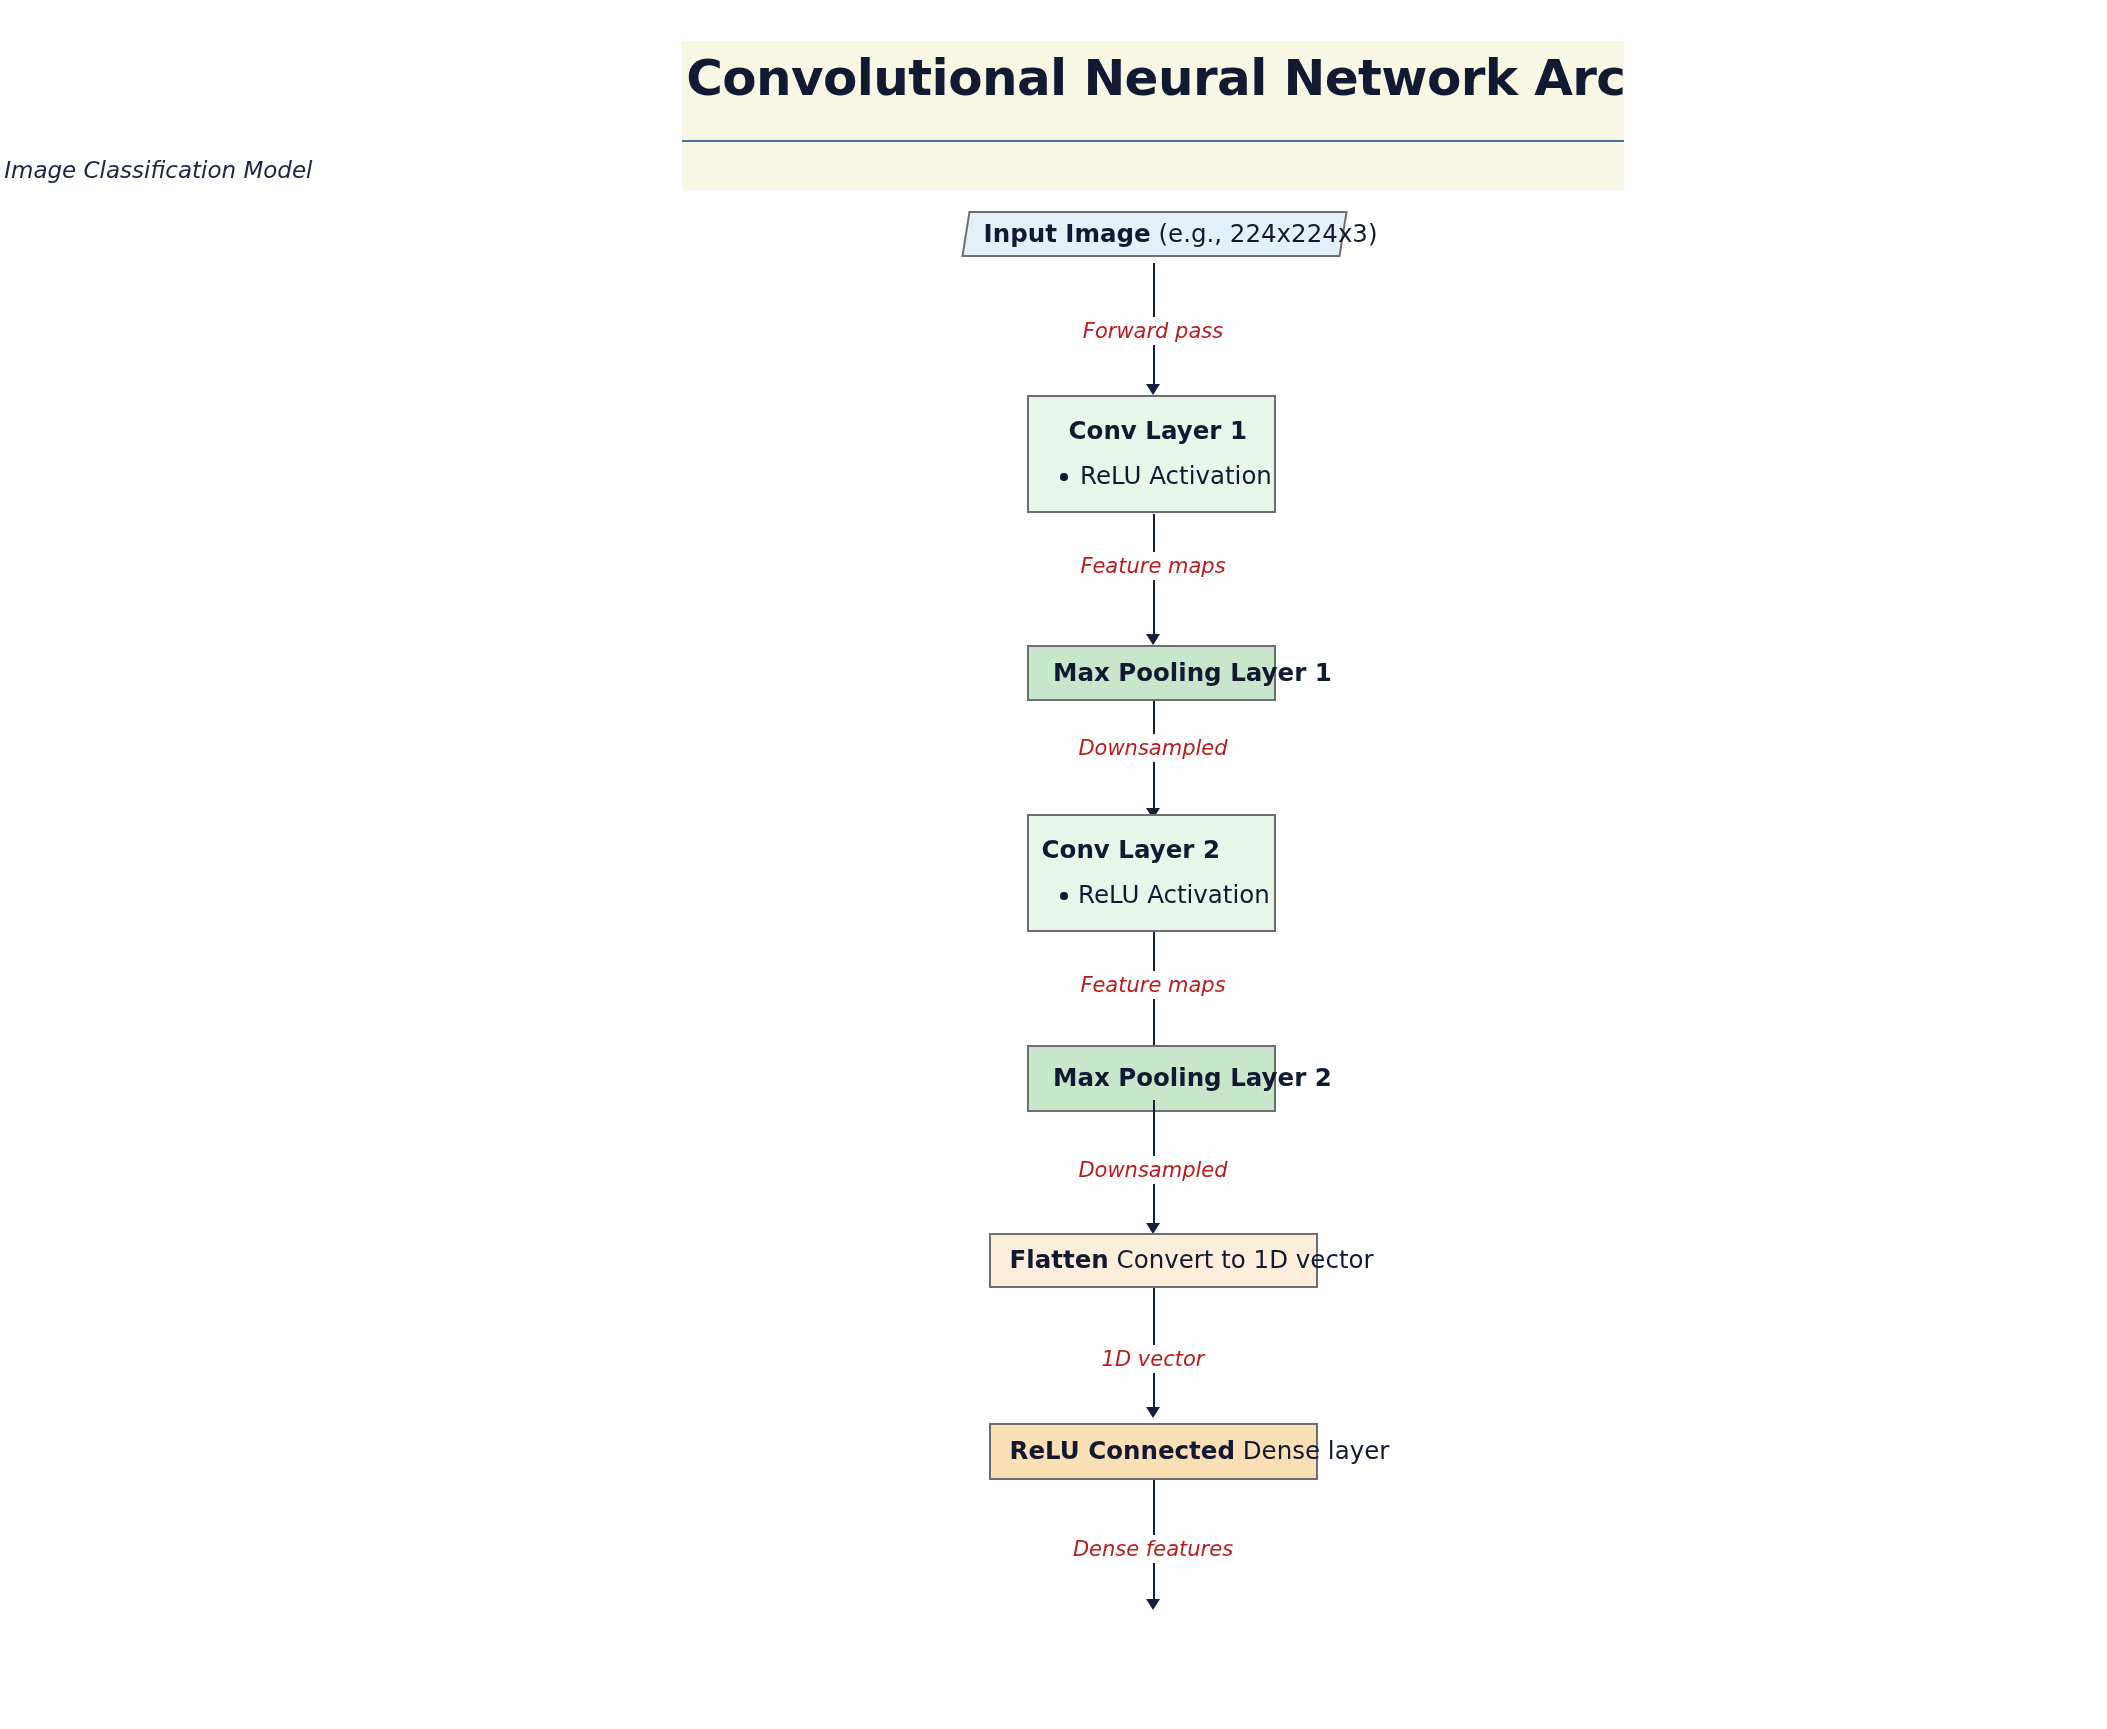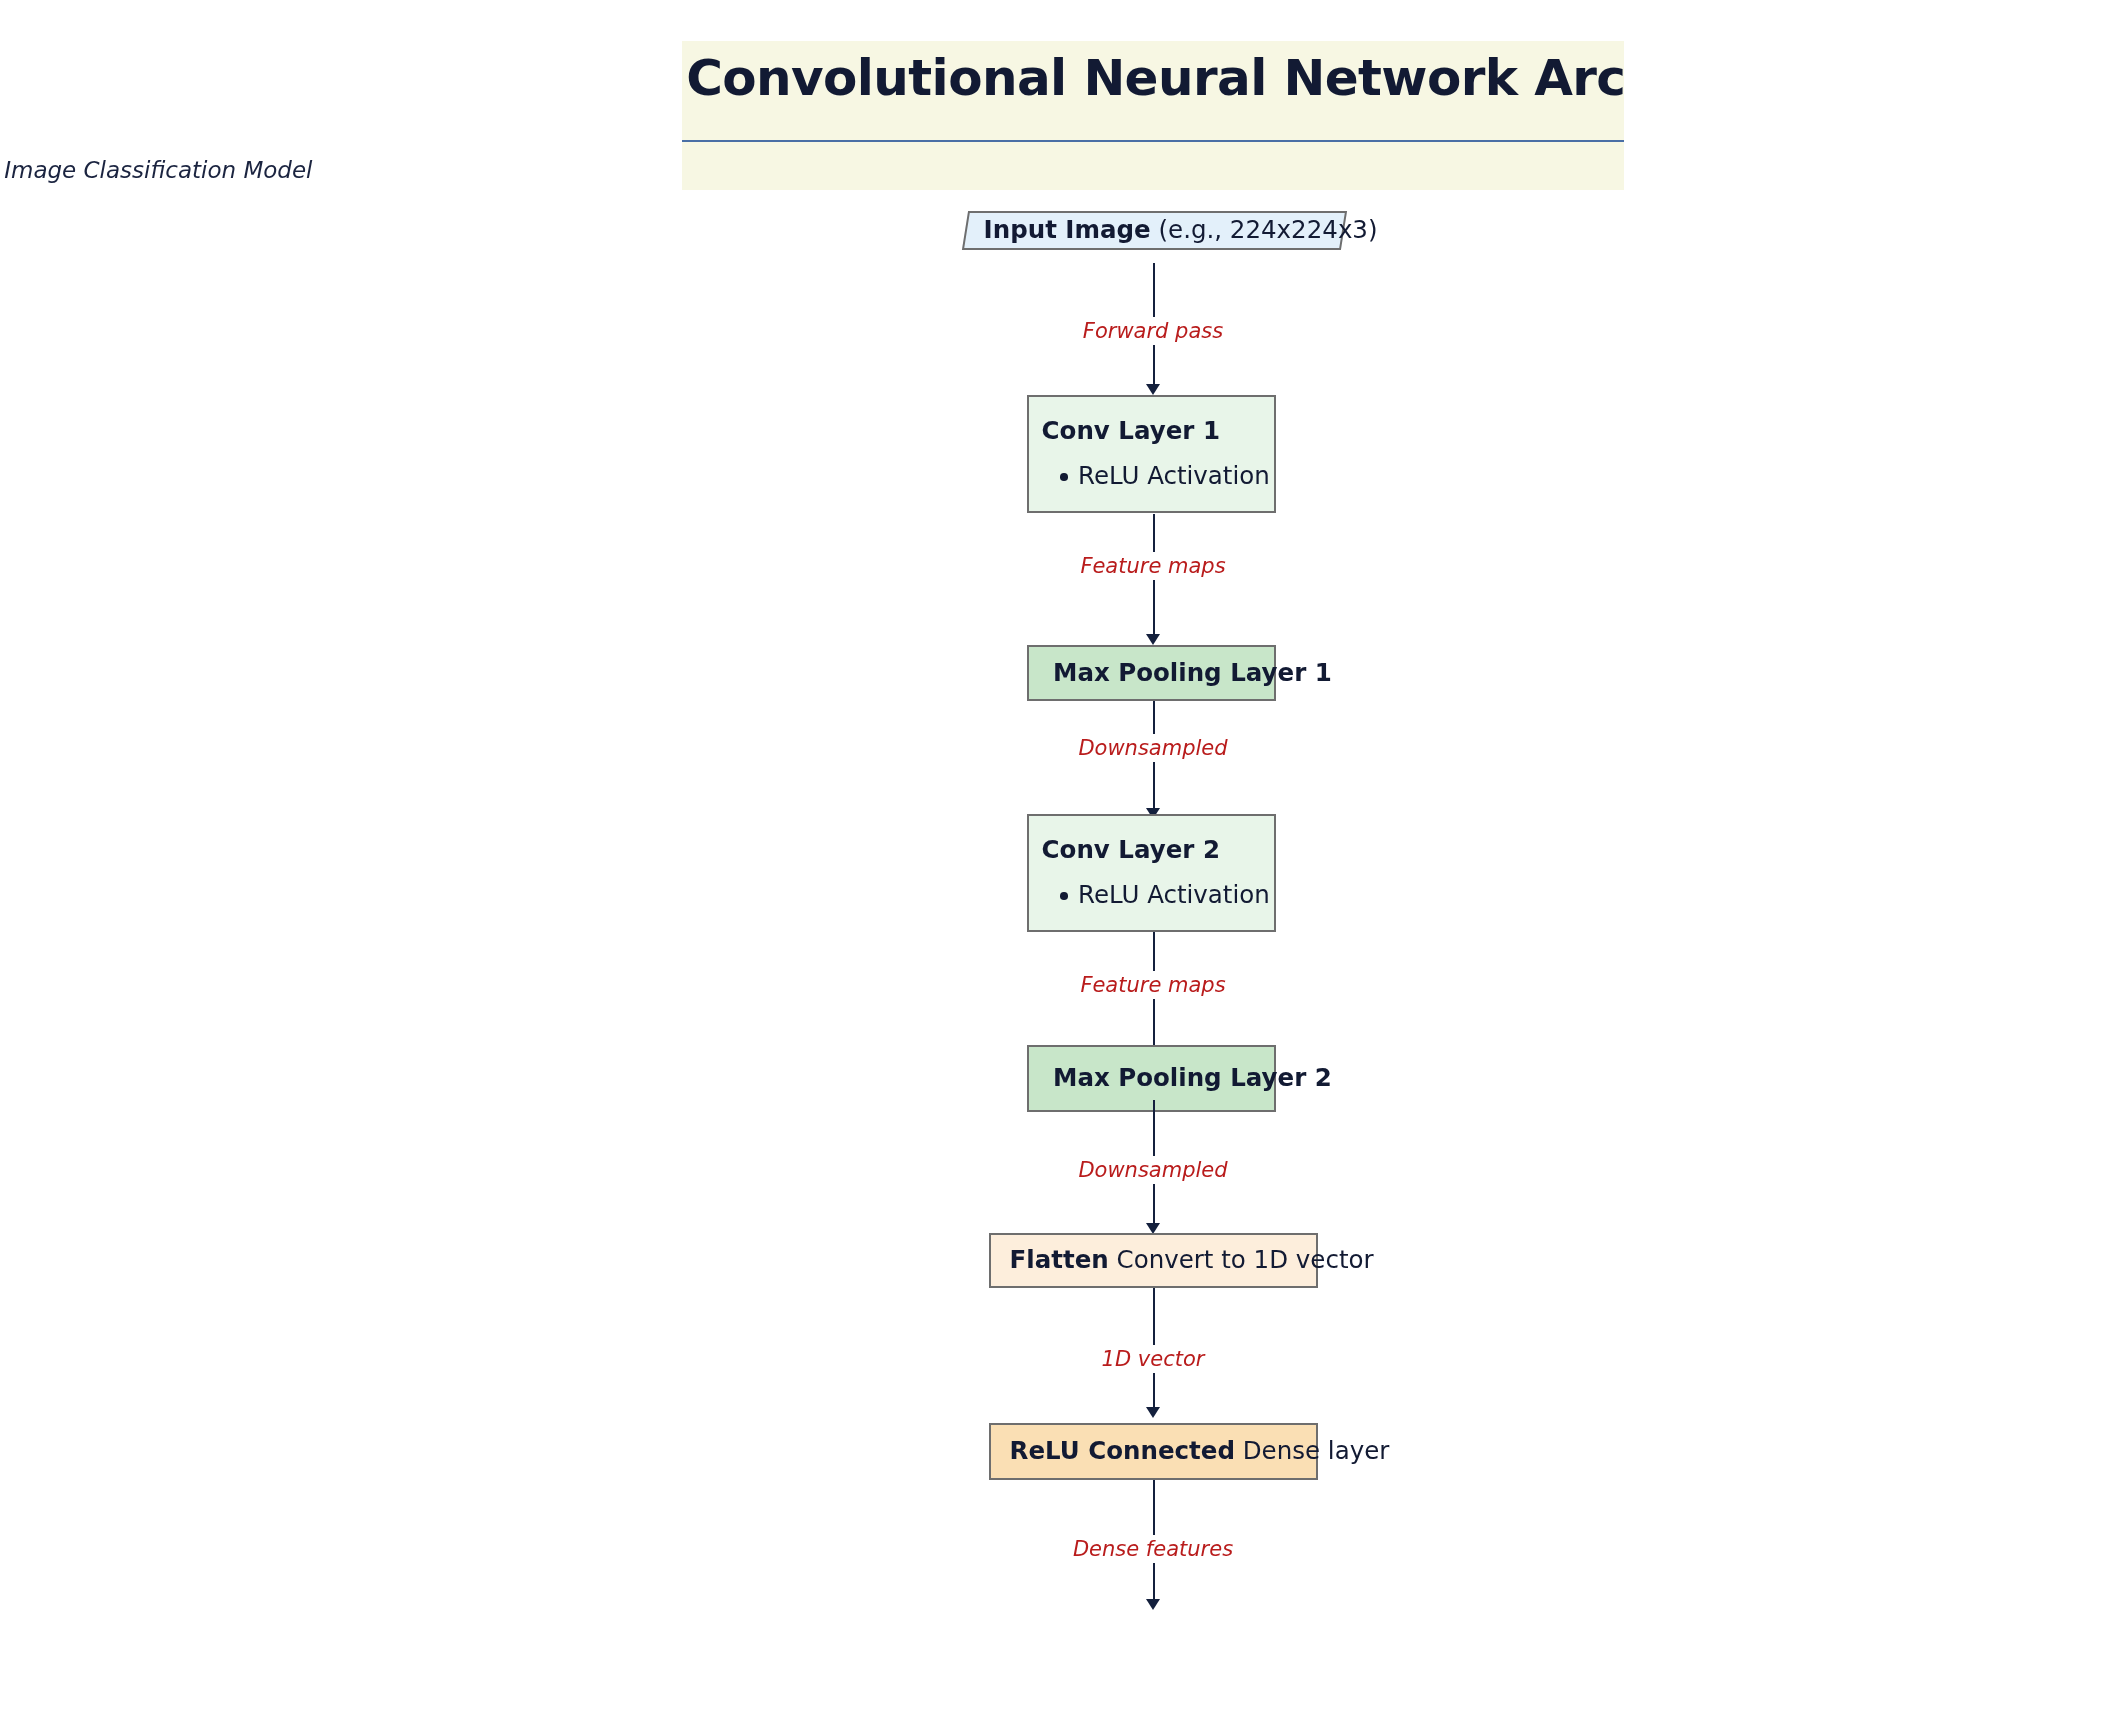--- a/index.html
+++ b/index.html
@@ -190,32 +190,32 @@
 <body>
 
 <div id="header-banner">
   <div id="page-title">Convolutional Neural Network Architecture</div>
   <div id="title-rule"></div>
 </div>
 <div id="page-subtitle">Image Classification Model</div>
 
 <div id="flow">
 
-  <div class="node parallelogram inline-node" style="left:965px; top:211px; width:379px; height:39px;">
+  <div class="node parallelogram inline-node" style="left:965px; top:211px; width:379px; height:46px;">
     <div class="skin"></div>
     <div class="line">
       <span class="node-title">Input Image</span><span>&nbsp;</span><span class="node-sub">(e.g., 224x224x3)</span>
     </div>
   </div>
 
   <div class="connector" style="left:1153px; top:263px; height:126px;"></div>
   <div class="arrowhead" style="left:1146px; top:384px;"></div>
   <div class="edge-label" style="left:1153px; top:317px;">Forward pass</div>
 
-  <div class="node block-node" style="left:1027px; top:395px; width:249px; height:118px; background:#e8f5e9;">
+  <div class="node block-node" style="left:1027px; top:395px; width:249px; height:118px; background:#e8f5e9;text-align:center;">
     <div class="node-title">Conv Layer 1</div>
     <ul class="bullets">
       <li>ReLU Activation</li>
     </ul>
   </div>
 
   <div class="connector" style="left:1153px; top:514px; height:126px;"></div>
   <div class="arrowhead" style="left:1146px; top:634px;"></div>
   <div class="edge-label" style="left:1153px; top:552px;">Feature maps</div>
 

